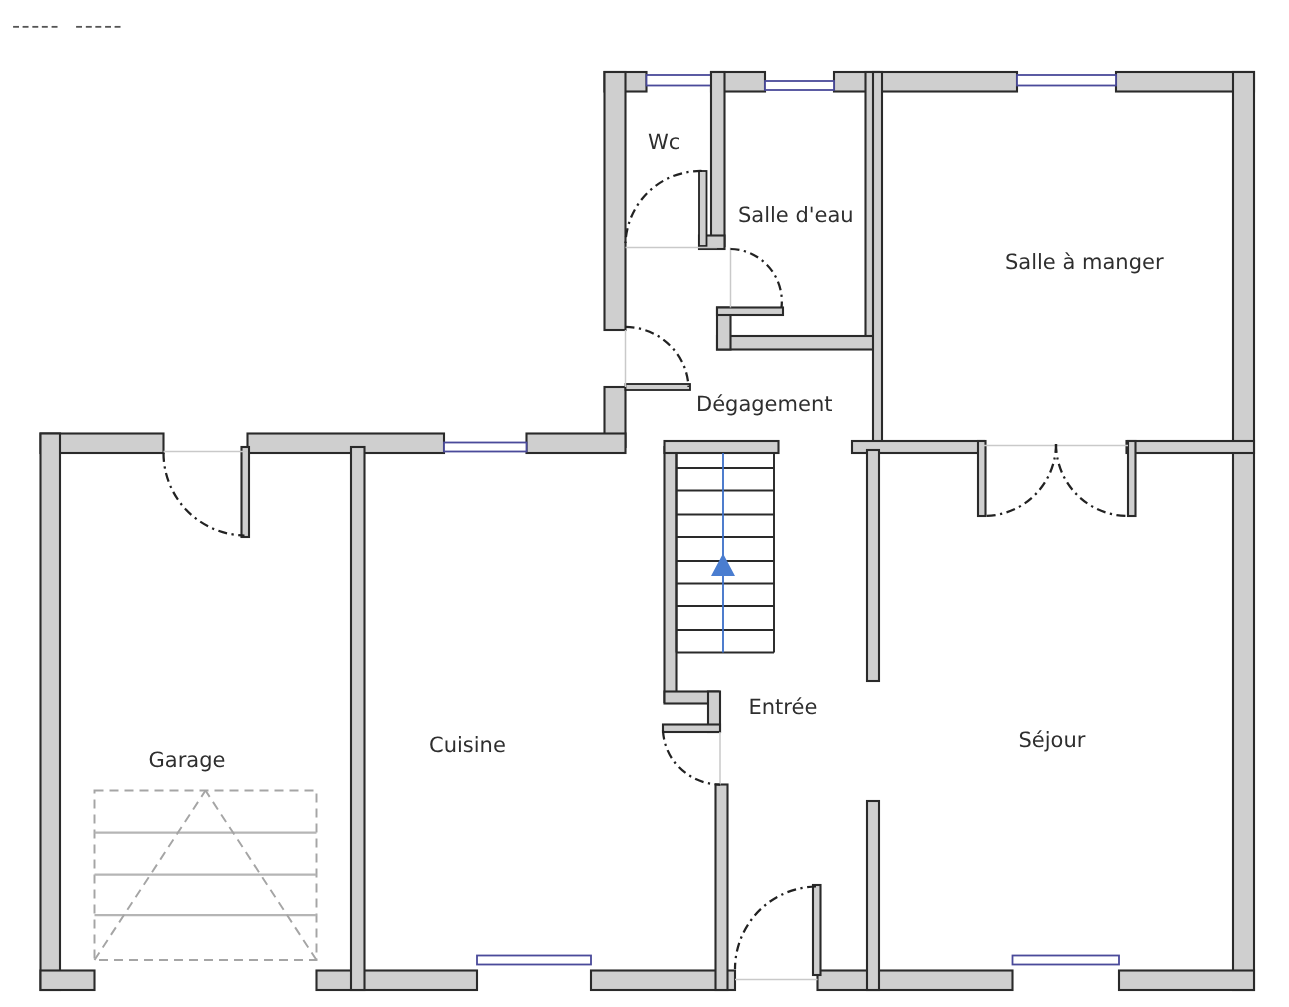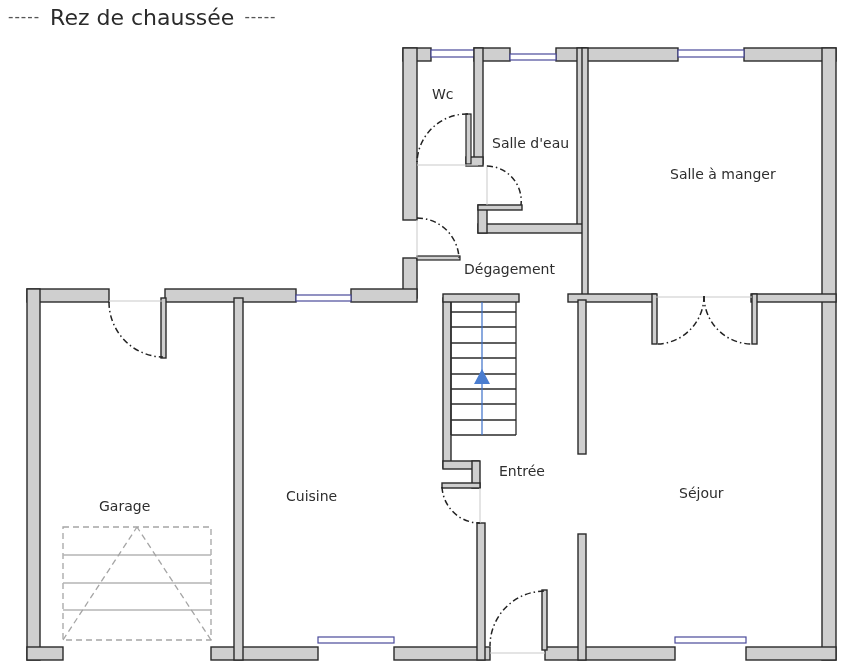--- a/index.html
+++ b/index.html
@@ -18,21 +18,20 @@
   .stair-line { stroke: #3b6fc8; stroke-width: 1.2; }
   .stair-arrow { fill: #4a7dd0; }
   .garage-door { fill: none; stroke: #a5a5a5; stroke-width: 1.3; stroke-dasharray: 6 4; }
   .garage-line { stroke: #b5b5b5; stroke-width: 1.5; }
 </style>
 </head>
 <body>
 
 <div class="title-row">
   <span class="title-dash">-----</span>
-  <span class="title-text">Rez de chaussée</span>
   <span class="title-dash">-----</span>
 </div>
 
 <svg class="plan" width="859" height="671" viewBox="0 0 859 671">
 
   <g>
 
     <rect class="wall" x="403" y="48" width="28" height="13"></rect>
     <rect class="wall" x="474" y="48" width="36" height="13"></rect>
     <rect class="wall" x="556" y="48" width="122" height="13"></rect>

